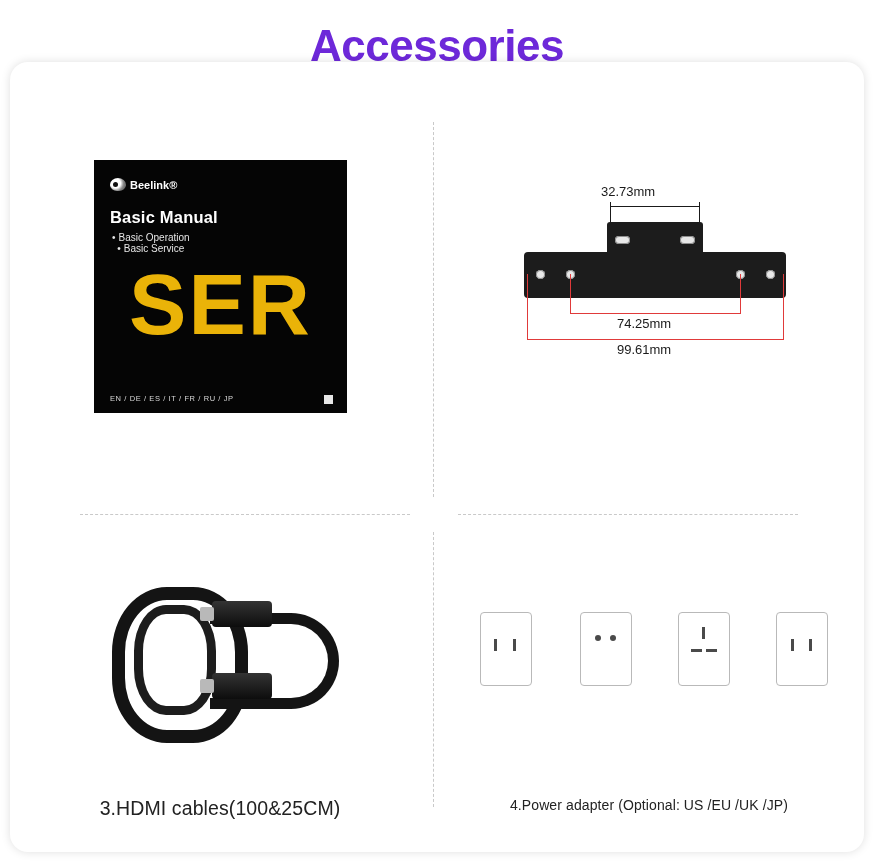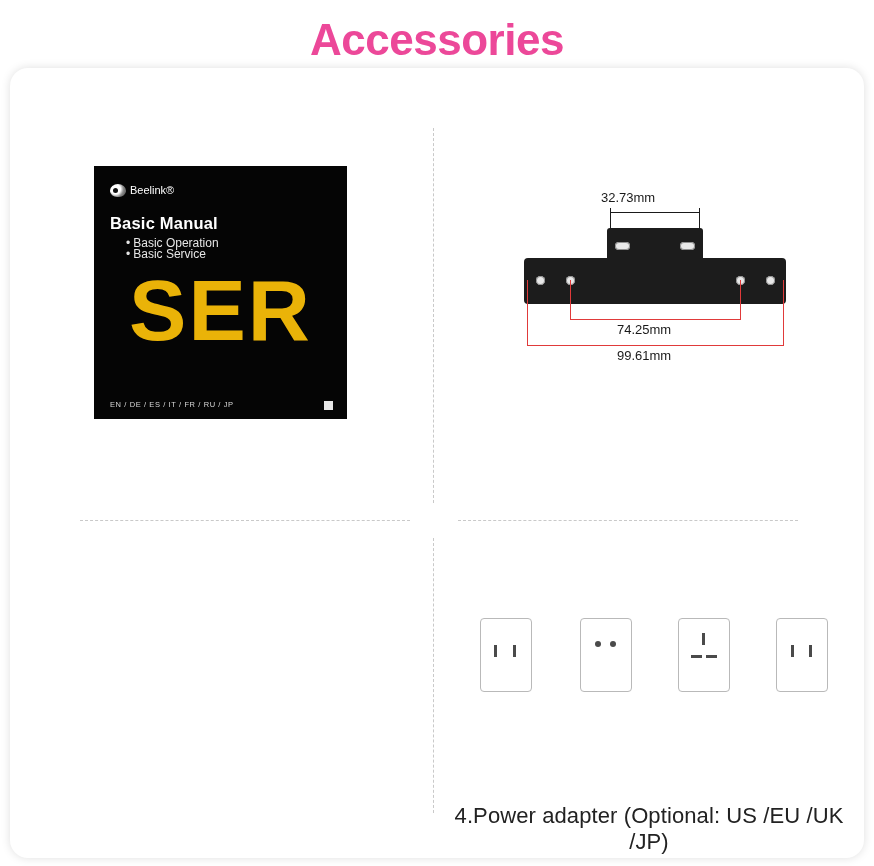--- a/index.html
+++ b/index.html
@@ -19,23 +19,23 @@
     width: 874px;
     height: 866px;
     position: relative;
     background: #ffffff;
   }
   .page-title {
     text-align: center;
     font-size: 44px;
     font-weight: bold;
     letter-spacing: -0.5px;
-    color: #ec4899;
-    margin: 6px;
-    padding-top: 6px;
+    color: #6d28d9;
+    margin: 0;
+    padding-top: 18px;
     line-height: 56px;
   }
   .card {
     position: absolute;
     left: 10px;
     top: 62px;
     width: 854px;
     height: 790px;
     background: #ffffff;
     border-radius: 18px;
@@ -83,24 +83,24 @@
     left: 84px;
     top: 28px;
     width: 253px;
     height: 253px;
     background: #050505;
     overflow: hidden;
   }
   .manual-brand {
     position: absolute;
     left: 16px; top: 18px;
-    display: flex; 
+    display: flex; align-items: center;
     color: #fff;
     font-size: 11px;
-    font-weight: normal;
+    font-weight: bold;
   }
   .brand-mark {
     width: 16px; height: 13px;
     margin-right: 4px;
     border-radius: 50% 50% 45% 45%;
     background: radial-gradient(circle at 35% 40%, #ffffff 0%, #ffffff 38%, #8b8b8b 60%, #3a3a3a 100%);
     position: relative;
   }
   .brand-mark:after {
     content: "";
@@ -113,24 +113,25 @@
   .manual-title {
     position: absolute;
     left: 16px; top: 48px;
     color: #fff;
     font-size: 16.5px;
     font-weight: bold;
     letter-spacing: 0.2px;
   }
   .manual-bullets {
     position: absolute;
-    left: 32px; top: 72px;
+    left: 18px; top: 72px;
     color: #e6e6e6;
-    font-size: 12px;
+    font-size: 10px;
     line-height: 11px;
+    text-align: center;
   }
   .manual-bullets div:before {
     content: "\2022";
     margin-right: 3px;
   }
   .manual-ser {
     position: absolute;
     left: 0; right: 0;
     top: 96px;
     text-align: center;
@@ -244,21 +245,21 @@
   .power-cell { left: 424px; top: 470px; width: 430px; height: 320px; }
   .plugs { position: absolute; left: 26px; top: 80px; width: 380px; height: 110px; }
   .plug {
     position: absolute;
     width: 50px; height: 72px;
     border: 1.6px solid #b9b9b9;
     border-radius: 4px;
     background: #fff;
   }
   .plug .pin { position: absolute; background: #4a4a4a; }
-  .power-caption { top: 265px; font-size: 22px; }
+  .power-caption { top: 265px; font-size: 14px; }
 </style>
 </head>
 <body>
 
 <div class="page">
 
   <h1 class="page-title">Accessories</h1>
 
   <div class="card">
     <div class="grid">
@@ -311,20 +312,30 @@
           <div class="red-line" style="left:76px; top:101px; width:171px; height:1.4px;"></div>
           <div class="dim-label" style="left:123px; top:104px;">74.25mm</div>
 
           <div class="red-line" style="left:33px; top:62px; width:1.4px; height:66px;"></div>
           <div class="red-line" style="left:289px; top:62px; width:1.4px; height:66px;"></div>
           <div class="red-line" style="left:33px; top:127px; width:257px; height:1.4px;"></div>
           <div class="dim-label" style="left:123px; top:130px;">99.61mm</div>
         </div>
       </div>
 
+      <div class="cell hdmi-cell">
+        <div class="hdmi-art">
+          <div class="cable-loop"></div>
+          <div class="cable-loop2"></div>
+          <div class="short-cable"></div>
+          <div class="connector" style="left:122px; top:24px;"></div>
+          <div class="connector" style="left:122px; top:96px;"></div>
+        </div>
+        <div class="cell-caption hdmi-caption">3.HDMI cables(100&amp;25CM)</div>
+      </div>
 
       <div class="cell power-cell">
         <div class="plugs">
 
           <div class="plug" style="left:20px; top:0;">
             <span class="pin" style="left:13px; top:26px; width:3px; height:12px;"></span>
             <span class="pin" style="left:32px; top:26px; width:3px; height:12px;"></span>
           </div>
 
           <div class="plug" style="left:120px; top:0;">

